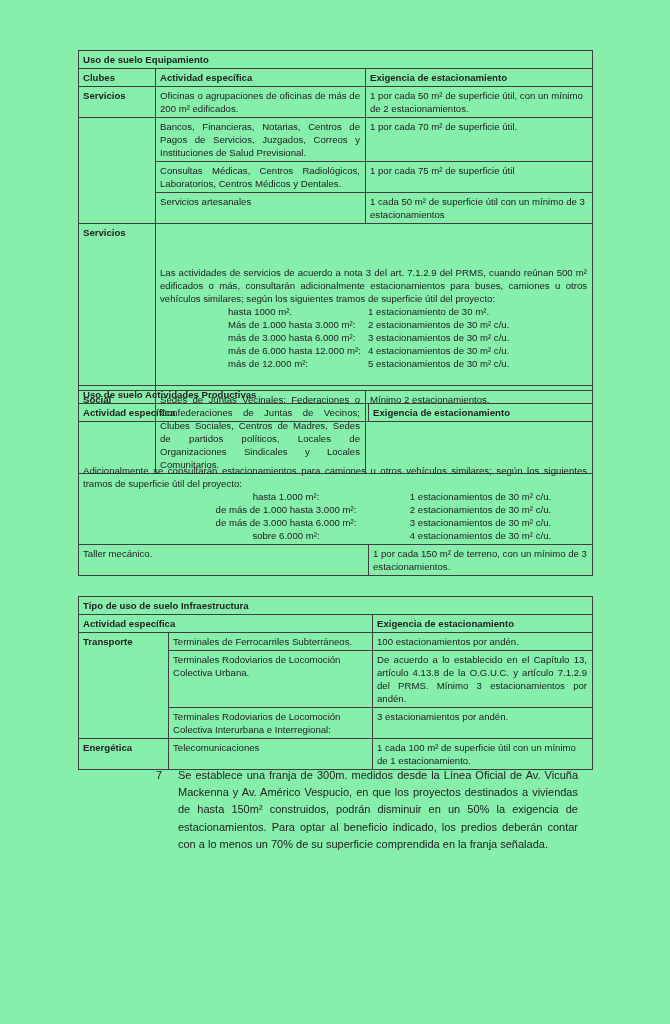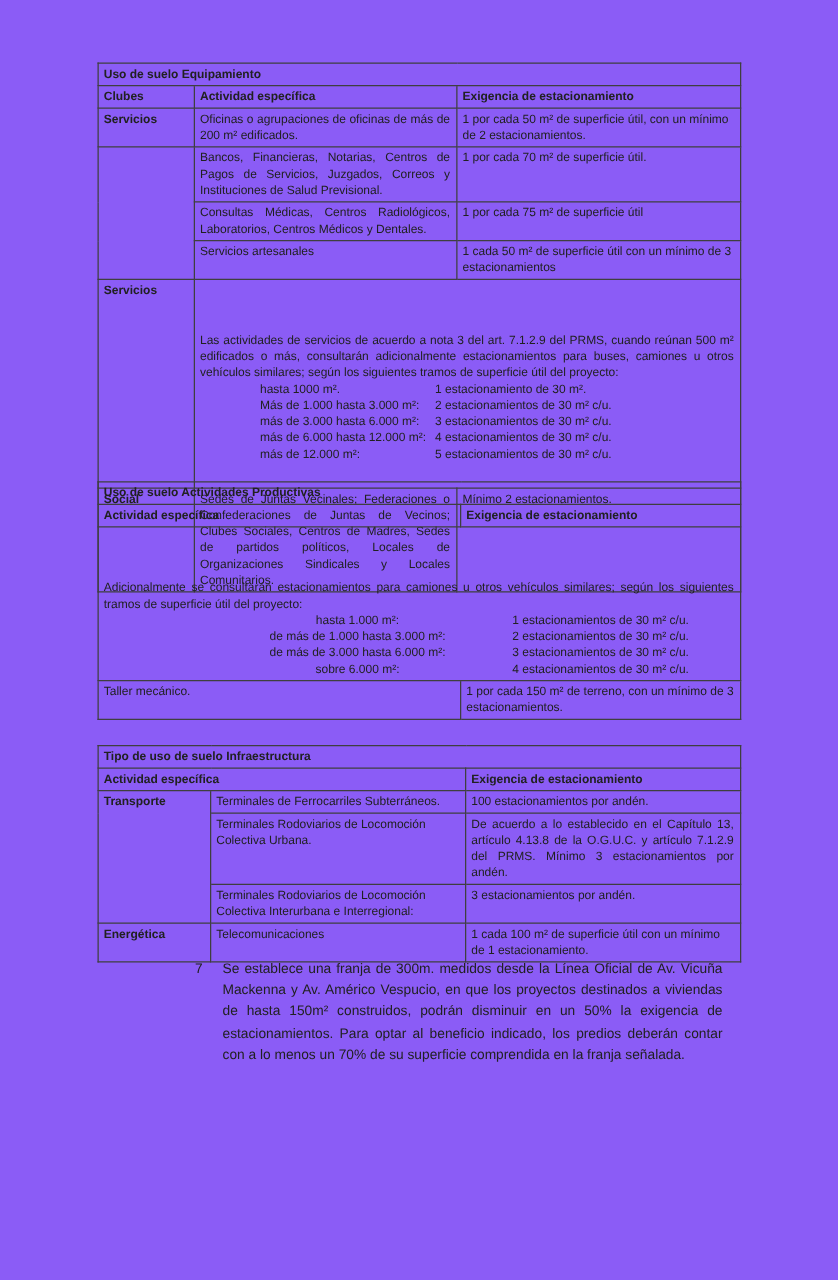--- a/index.html
+++ b/index.html
@@ -4,40 +4,40 @@
 <style>
   * { margin:0; padding:0; box-sizing:border-box; }
   html,body { background:#ffffff; }
   body {
     width:670px; height:1024px;
     font-family:"Liberation Sans", sans-serif;
     color:#212121;
     position:relative;
     overflow:hidden;
   }
-  .page { position:relative; width:670px; height:1024px; background:#8b5cf6; }
+  .page { position:relative; width:670px; height:1024px; background:#86efac; }
 
   table.tbl {
     position:absolute; left:78px; width:514px;
     border-collapse:collapse; table-layout:fixed;
     font-size:9.6px; line-height:13px; color:#212121;
   }
   table.tbl td {
     border:1px solid #3f3f3f;
     padding:2px 5px 2px 4px;
     vertical-align:top;
     overflow:hidden;
   }
   .b { font-weight:bold; }
   .just { text-align:justify;margin-top:40px; }
   tr.title-row td { height:16px; }
   tr.head-row td { height:16px; }
 
   
-  .tramo { display:flex; margin-left:48px; }
+  .tramo { display:flex; margin-left:68px; }
   .tramo .tl { flex:0 0 140px; }
   .tramo .tr { flex:1; }
   .tramo2 { display:flex; margin-left:115px;text-align:center; }
   .tramo2 .tl { flex:0 0 176px; }
   .tramo2 .tr { flex:1; }
   .cell-tramos { padding-bottom:20px !important; }
 
   
   .note {
     position:absolute; left:156px; top:767px; width:422px;

